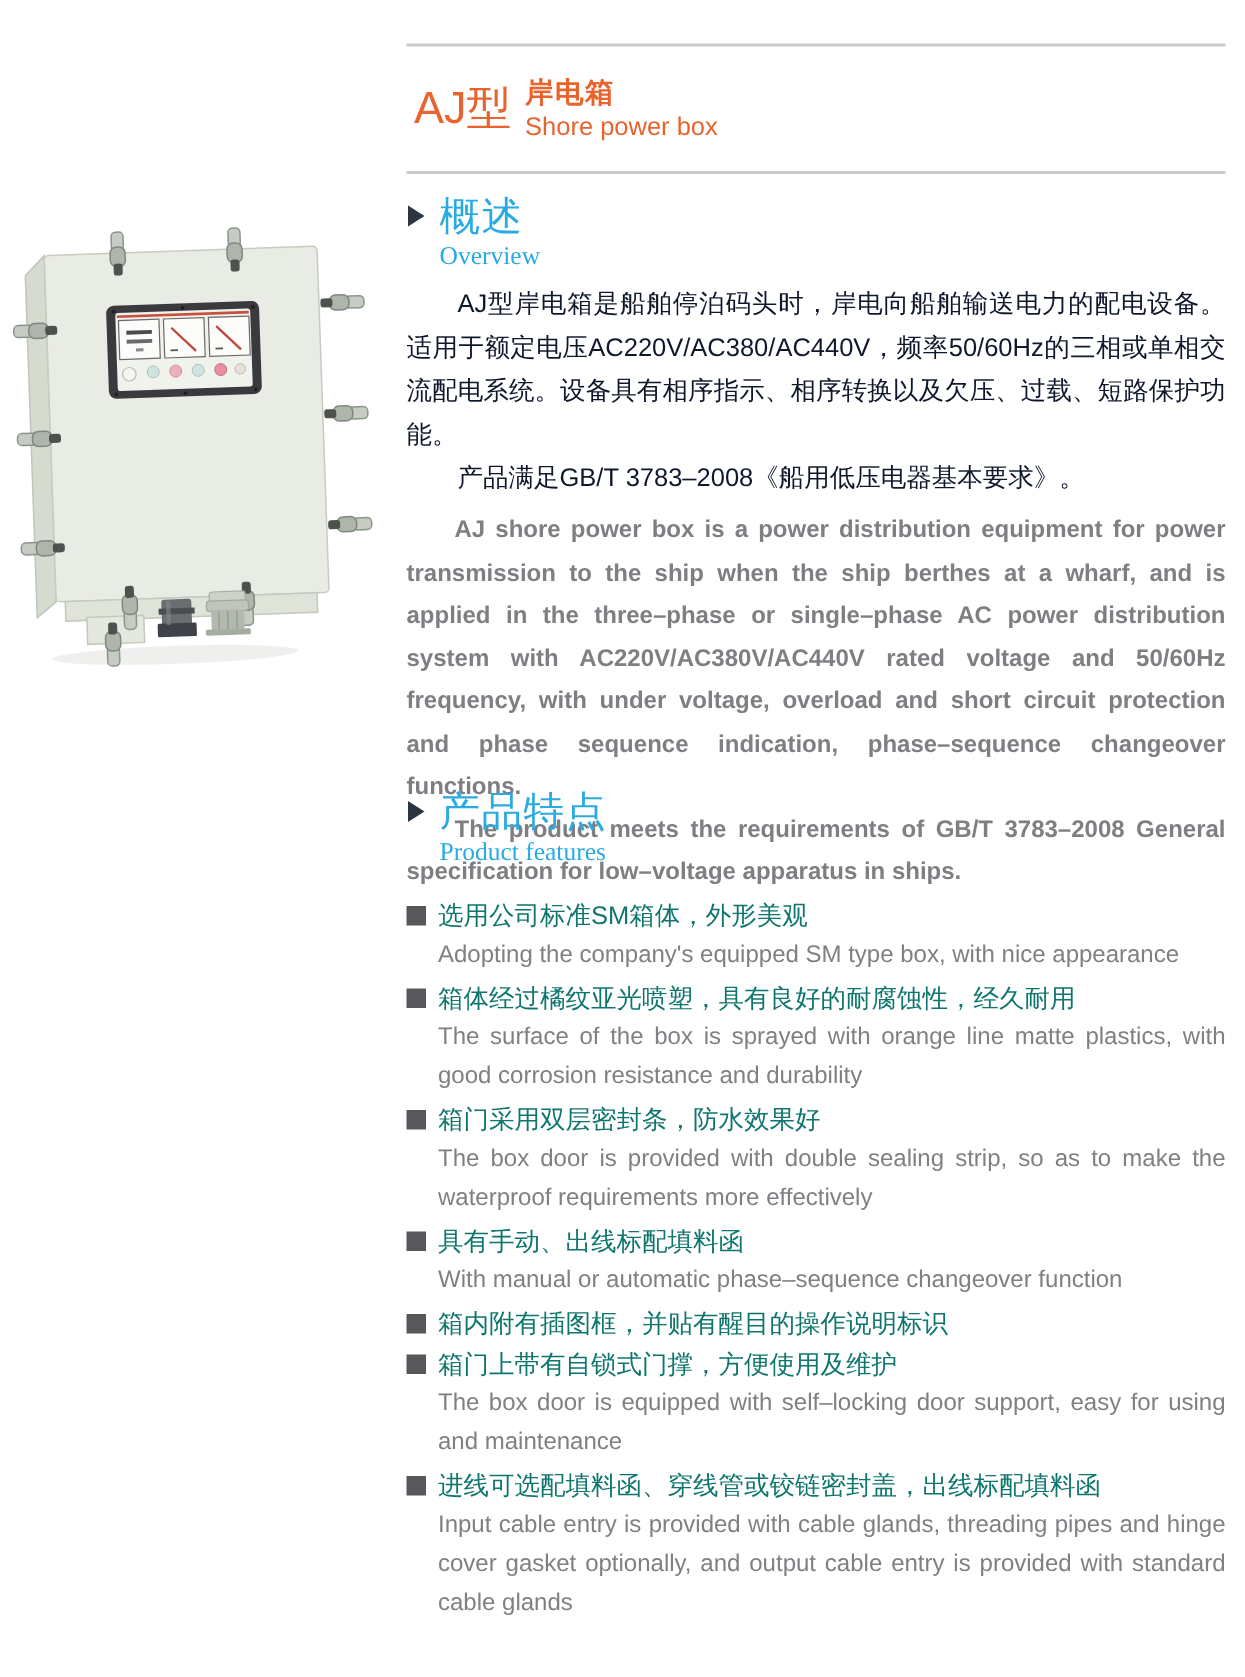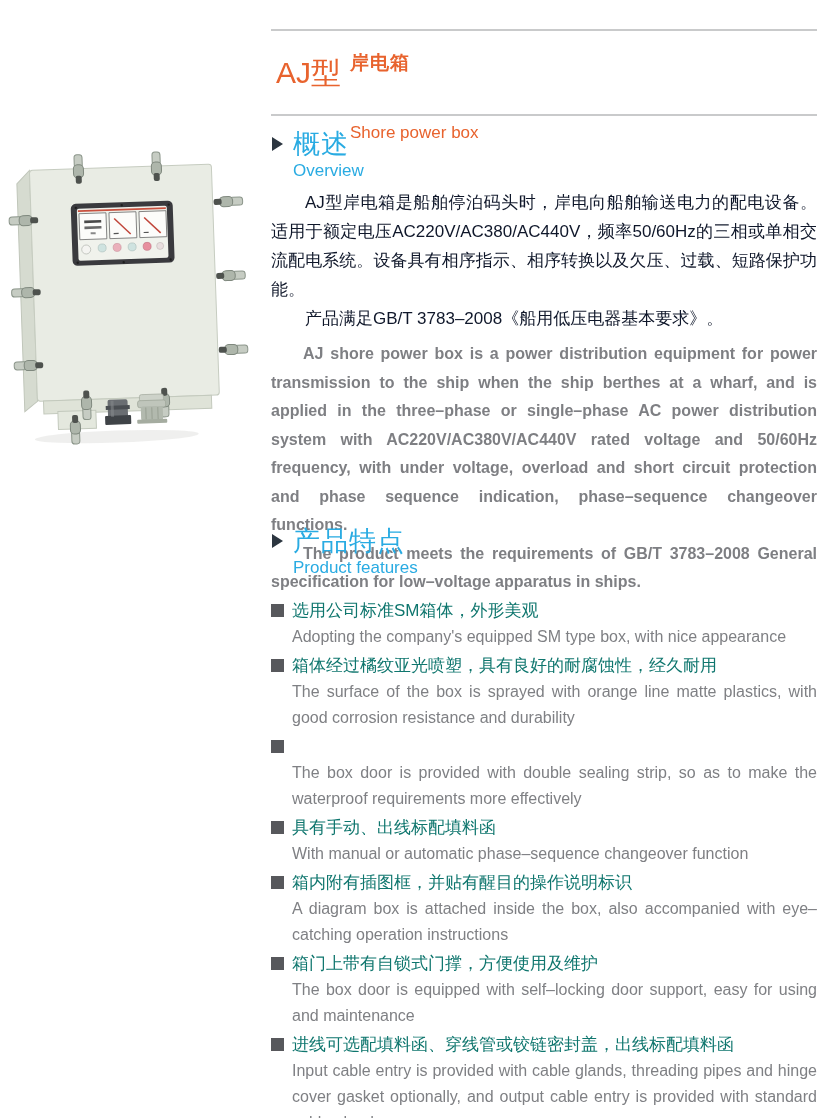--- a/index.html
+++ b/index.html
@@ -8,26 +8,26 @@
     font-family:"Liberation Sans", sans-serif;overflow:hidden;
     -webkit-font-smoothing:antialiased;
   }
   .rule{position:absolute;left:271px;width:546px;height:2px;background:#c9cacb;}
   .rule-top{top:29px;}
   .rule-mid{top:114px;}
 
   
   .header{position:absolute;left:276px;top:47px;display:flex;align-items:flex-start;color:#e8632e;}
   .model{font-size:30px;line-height:52px;font-weight:400;letter-spacing:0px;}
-  .hcol{display:flex;flex-direction:column;margin:5px 0 0 9px;gap:48px;}
+  .hcol{display:flex;flex-direction:column;margin:5px 0 0 9px;}
   .pcn{font-size:19px;line-height:22px;font-weight:700;letter-spacing:1px;}
   .pen{font-size:17px;line-height:21px;font-weight:400;}
 
   
-  .sechead{position:absolute;left:271px;width:546px;padding:0;}
+  .sechead{position:absolute;left:271px;width:546px;padding:0;font-family:Liberation Serif, serif;}
   .sechead-overview{top:128px;}
   .sechead-features{top:525px;}
   .sh-inner{position:relative;padding-left:22px;}
   .tri{position:absolute;left:1px;top:9px;width:0;height:0;
        border-left:11px solid #2c3640;border-top:7px solid transparent;border-bottom:7px solid transparent;}
   .sh-cn{font-size:27px;line-height:32px;color:#29abe2;font-weight:500;letter-spacing:1px;}
   .sh-en{font-size:17px;line-height:20px;color:#29abe2;margin-top:1px;}
 
   
   .overview-body{position:absolute;left:271px;top:188px;width:546px;}
@@ -172,30 +172,29 @@
   <div class="features">
     <div class="feat">
       <div class="feat-cn"><span class="bullet"></span><span>选用公司标准SM箱体，外形美观</span></div>
       <div class="feat-en">Adopting the company's equipped SM type box, with nice appearance</div>
     </div>
     <div class="feat">
       <div class="feat-cn"><span class="bullet"></span><span>箱体经过橘纹亚光喷塑，具有良好的耐腐蚀性，经久耐用</span></div>
       <div class="feat-en">The surface of the box is sprayed with orange line matte plastics, with good corrosion resistance and durability</div>
     </div>
     <div class="feat">
-      <div class="feat-cn"><span class="bullet"></span></div>
+      <div class="feat-cn"><span class="bullet"></span><span>箱门采用双层密封条，防水效果好</span></div>
       <div class="feat-en">The box door is provided with double sealing strip, so as to make the waterproof requirements more effectively</div>
     </div>
     <div class="feat">
       <div class="feat-cn"><span class="bullet"></span><span>具有手动、出线标配填料函</span></div>
       <div class="feat-en">With manual or automatic phase–sequence changeover function</div>
     </div>
     <div class="feat">
       <div class="feat-cn"><span class="bullet"></span><span>箱内附有插图框，并贴有醒目的操作说明标识</span></div>
-      <div class="feat-en">A diagram box is attached inside the box, also accompanied with eye–catching operation instructions</div>
     </div>
     <div class="feat">
       <div class="feat-cn"><span class="bullet"></span><span>箱门上带有自锁式门撑，方便使用及维护</span></div>
       <div class="feat-en">The box door is equipped with self–locking door support, easy for using and maintenance</div>
     </div>
     <div class="feat">
       <div class="feat-cn"><span class="bullet"></span><span>进线可选配填料函、穿线管或铰链密封盖，出线标配填料函</span></div>
       <div class="feat-en">Input cable entry is provided with cable glands, threading pipes and hinge cover gasket optionally, and output cable entry is provided with standard cable glands</div>
     </div>
   </div>

